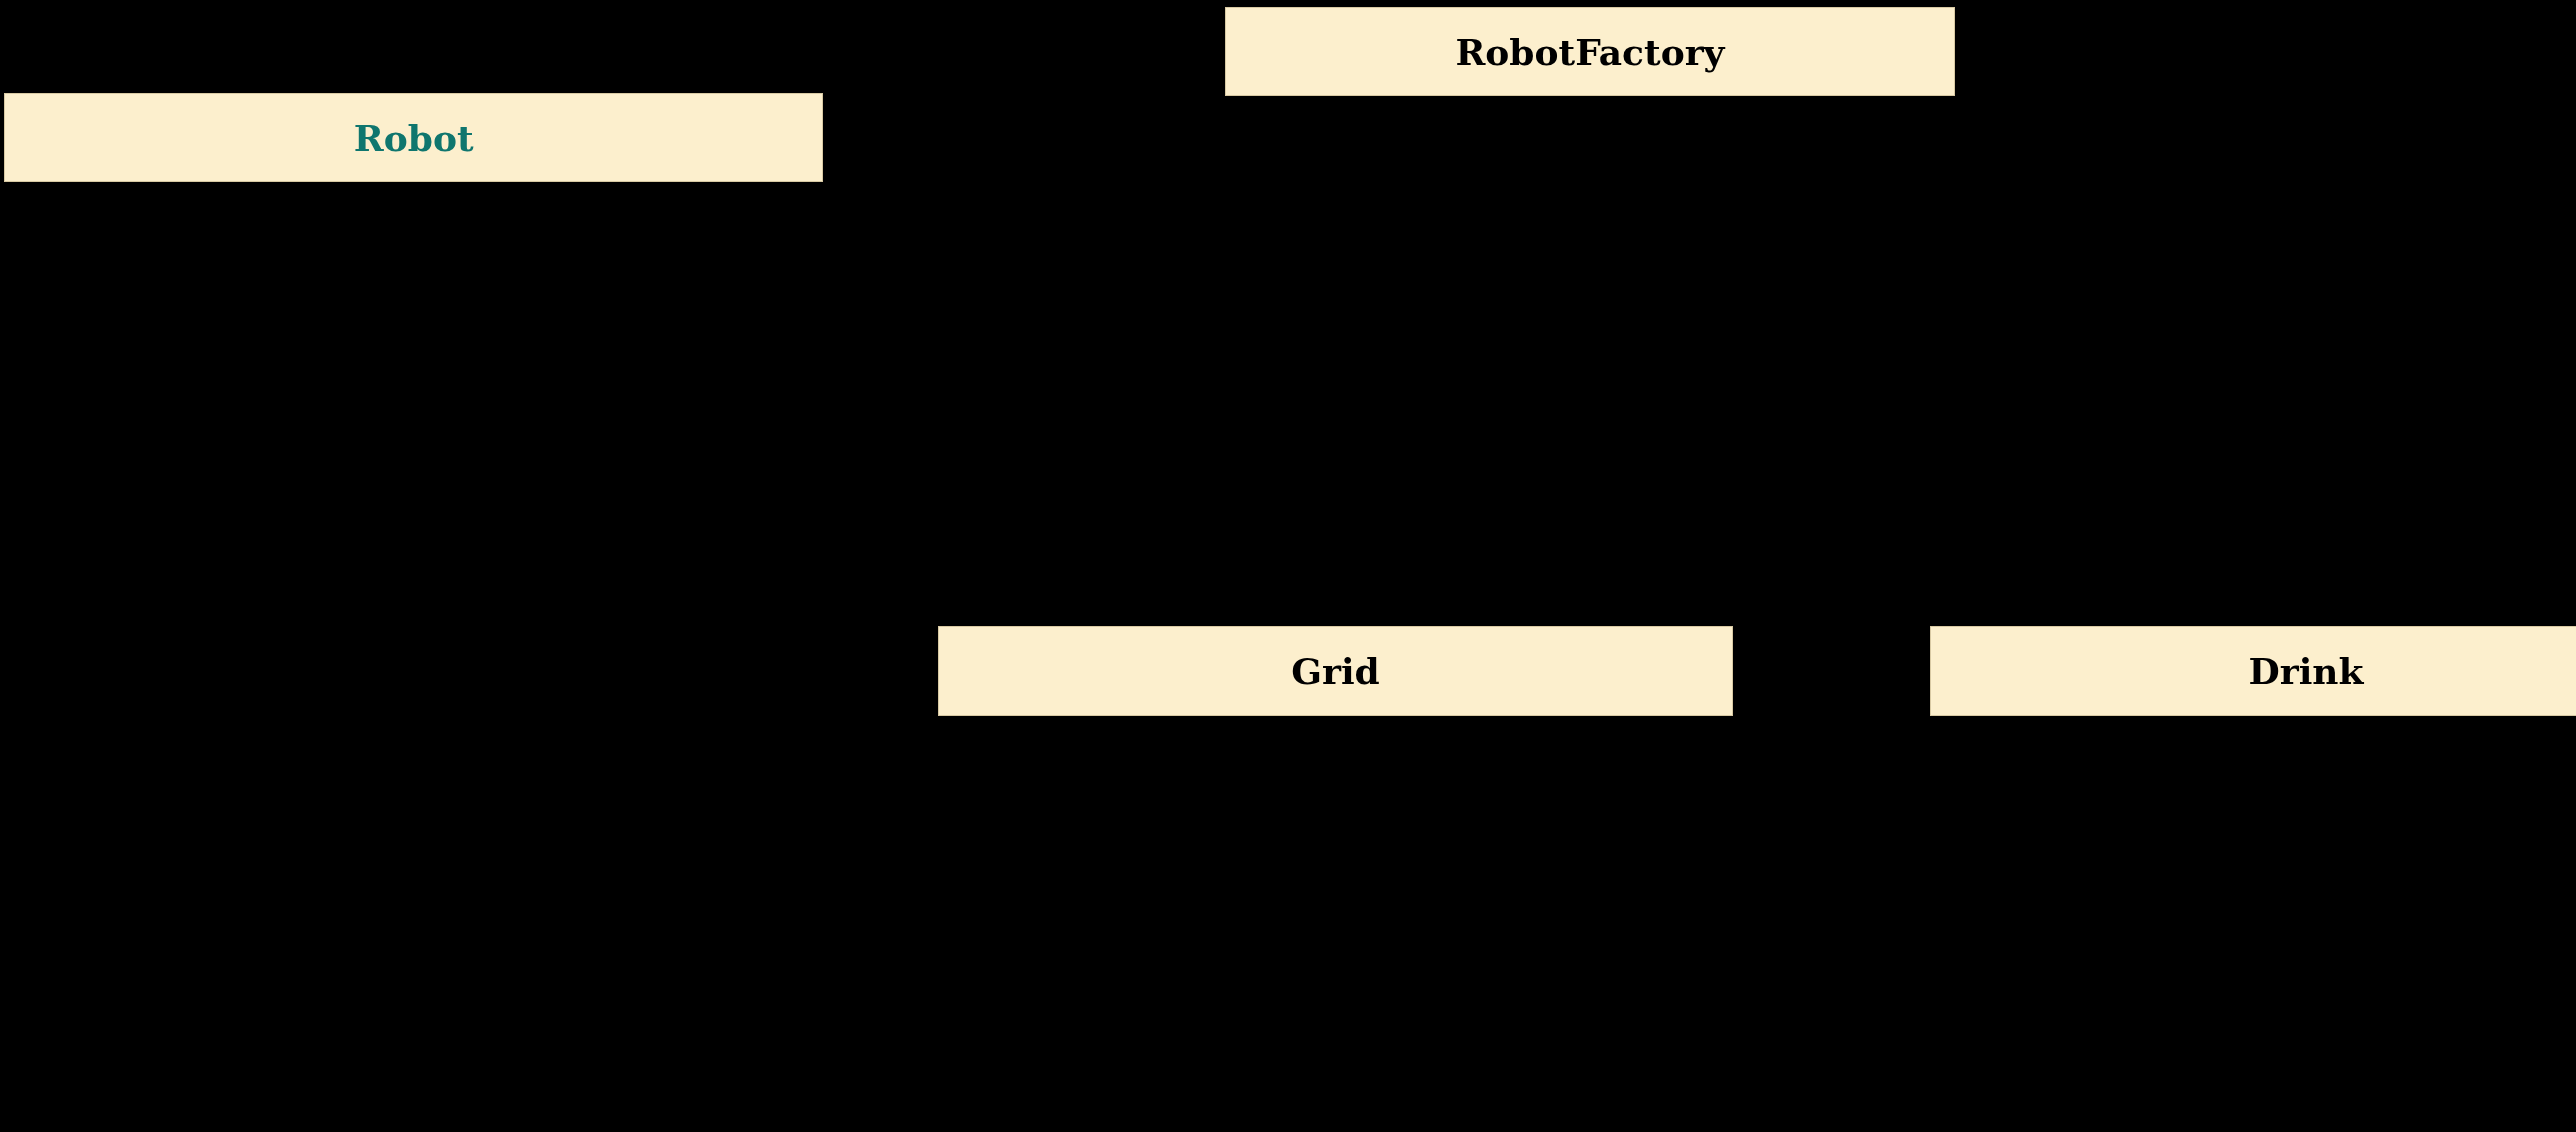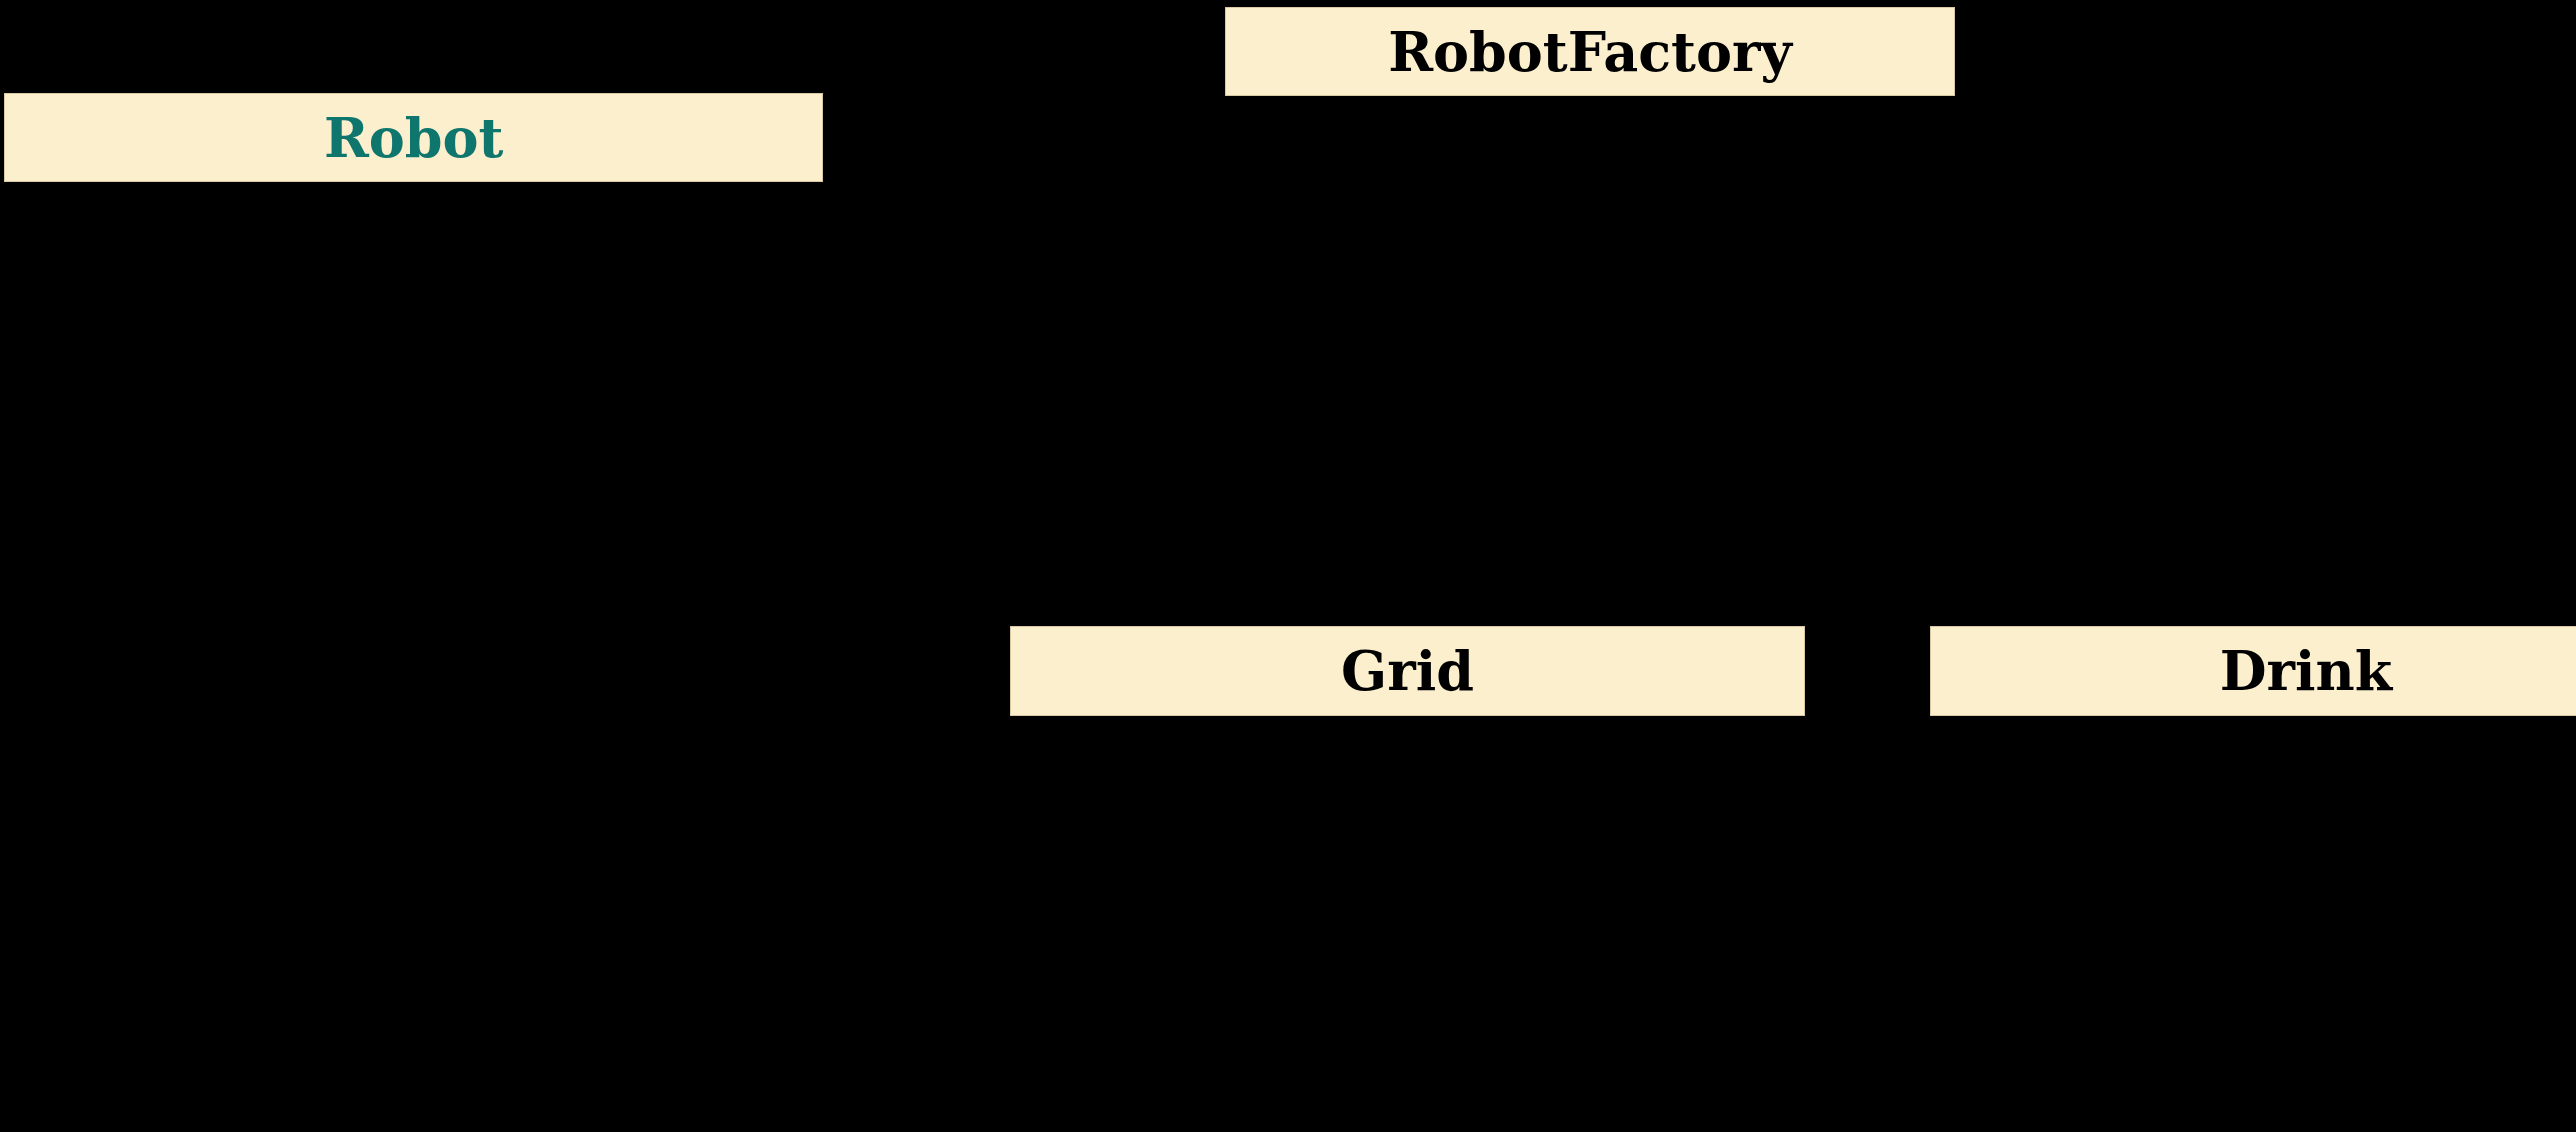--- a/index.html
+++ b/index.html
@@ -24,41 +24,41 @@
     display: flex;
     align-items: center;
     justify-content: center;
     text-align: center;
     overflow: hidden;
   }
   .node-label {
     color: #000000;
     font-family: "DejaVu Serif", "Liberation Serif", serif;
     font-weight: bold;
-    font-size: 54px;
+    font-size: 36px;
     line-height: 1;
     letter-spacing: 0px;
     white-space: nowrap;
     display: block;
   }
 </style>
 </head>
 <body>
 
 <div id="canvas" style="width: 2576px; height: 1132px; background: rgb(0, 0, 0);">
 
   <div class="node-box" id="node-robot" style="left: 4.2px; top: 93px; width: 819px; height: 89px; background: rgb(252, 239, 205); border-color: rgb(216, 201, 163);">
     <span class="node-label" style="color: #0f766e;">Robot</span>
   </div>
 
   <div class="node-box" id="node-robot_factory" style="left: 1225px; top: 7px; width: 730px; height: 89px; background: rgb(252, 239, 205); border-color: rgb(216, 201, 163);">
     <span class="node-label" style="color: rgb(0, 0, 0);">RobotFactory</span>
   </div>
 
-  <div class="node-box" id="node-grid" style="left: 1010px; top: 626px; width: 795px; height: 90px; background: rgb(252, 239, 205); border-color: rgb(216, 201, 163);">
+  <div class="node-box" id="node-grid" style="left: 938px; top: 626px; width: 795px; height: 90px; background: rgb(252, 239, 205); border-color: rgb(216, 201, 163);">
     <span class="node-label" style="color: rgb(0, 0, 0);">Grid</span>
   </div>
 
   <div class="node-box" id="node-drink" style="left: 1930px; top: 626px; width: 713px; height: 90px; background: rgb(252, 239, 205); border-color: rgb(216, 201, 163); padding-left: 39px;">
     <span class="node-label" style="color: rgb(0, 0, 0);">Drink</span>
   </div>
 
 </div>
 
 

